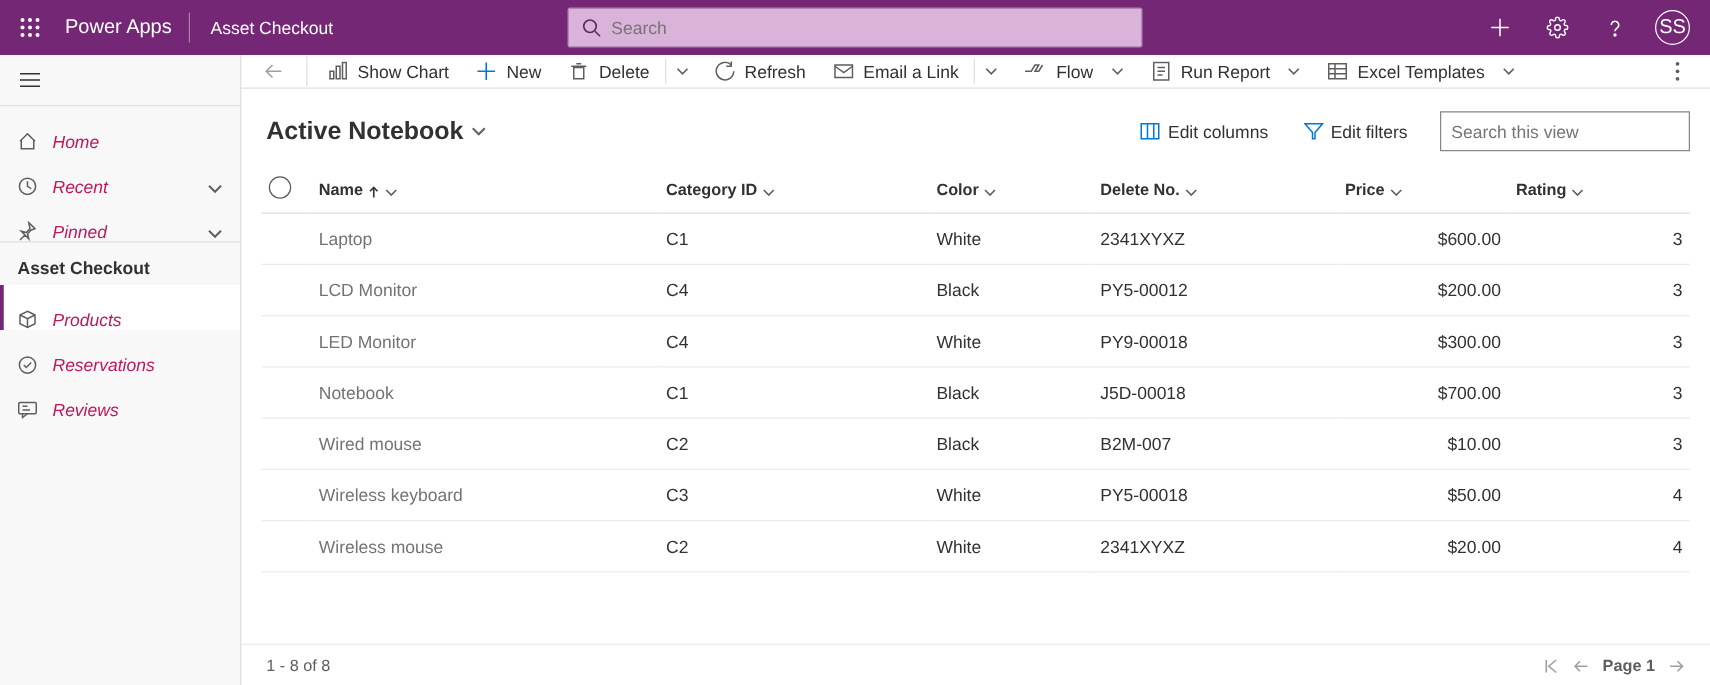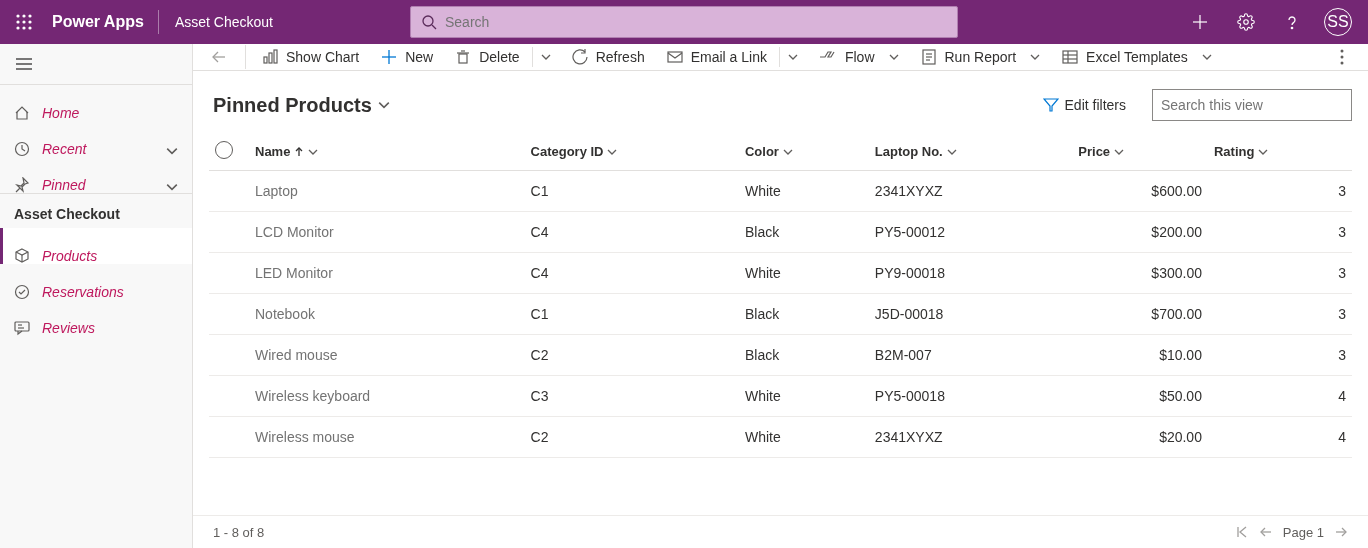--- a/index.html
+++ b/index.html
@@ -1,24 +1,24 @@
 <!DOCTYPE html>
 <html><head>
   <meta charset="utf-8">
   <style>
     * { box-sizing: border-box; margin: 0; padding: 0; }
     body { font-family: "Segoe UI", -apple-system, sans-serif; font-size: 14px; color: #323130; overflow: hidden; width: 1368px; height: 548px; }
     
     
     .topbar { display: flex; align-items: center; height: 44px; background: #742774; color: #fff; }
     .waffle { width: 48px; height: 44px; display: flex; align-items: center; justify-content: center; cursor: pointer; }
-    .brand { font-size: 16px; font-weight: 700; padding: 0 14px 0 4px; }
+    .brand { font-size: 16px; font-weight: 400; padding: 0 14px 0 4px; }
     .vdiv { width: 1px; height: 24px; background: rgba(255,255,255,.4); }
     .appname { padding: 0 16px; font-size: 14px; }
-    .searchwrap { position: absolute; left: 50%; transform: translateX(-50%); display: flex; align-items: center; background: #d9b3d9; height: 32px; width: 548px; border: 1px solid #b17fb1; border-radius: 2px; padding: 0 10px; gap: 8px; color: #3d2040; }
+    .searchwrap { position: absolute; left: 50%; transform: translateX(-50%); display: flex; align-items: center; background: #d9b3d9; height: 32px; width: 460px; border: 1px solid #b17fb1; border-radius: 2px; padding: 0 10px; gap: 8px; color: #3d2040; }
     .searchwrap input { border: 0; background: transparent; outline: none; font-size: 14px; flex: 1; color: #323130; }
     .top-right { margin-left: auto; display: flex; align-items: center; gap: 2px; padding-right: 8px; }
     .top-icon { width: 44px; height: 44px; display: flex; align-items: center; justify-content: center; cursor: pointer; }
     .avatar { width: 28px; height: 28px; border-radius: 50%; border: 1px solid #fff; display: flex; align-items: center; justify-content: center; font-size: 16px; background: #742774; }
     
     
     .body { display: flex; height: calc(548px - 44px); }
     
     
     .nav { width: 193px; border-right: 1px solid #e1dfdd; background: #f8f8f8; display: flex; flex-direction: column; }
@@ -46,29 +46,29 @@
     .viewhdr-spacer { flex: 1; }
     .view-cmd { display: flex; align-items: center; gap: 6px; padding: 0 10px; height: 32px; cursor: pointer; color: #323130; }
     .view-cmd .icon { color: #0078d4; display: flex; }
     .search-view { display: flex; align-items: center; border: 1px solid #8a8886; height: 32px; width: 200px; padding: 0 8px; gap: 6px; margin-left: 8px; }
     .search-view input { border: 0; outline: none; flex: 1; font-size: 14px; }
     
     
     .gridwrap { flex: 1; overflow: auto; padding: 6px 16px 0 16px; }
     table.grid { width: 100%; border-collapse: collapse; }
     .grid th { text-align: left; font-weight: 600; font-size: 13px; color: #323130; padding: 8px 6px; border-bottom: 1px solid #e1dfdd; cursor: pointer; white-space: nowrap; }
-    .grid th .hd { display: inline-flex; align-items: center; gap: 4px; }
+    .grid th .hd { display: inline-flex; align-items: flex-end; gap: 4px; }
     .grid td { padding: 12px 6px; border-bottom: 1px solid #edebe9; font-size: 14px; white-space: nowrap; }
     .grid td.link { color: #737373; }
     .th-sel, .td-sel { width: 40px; text-align: center; }
     .sel-circle { width: 18px; height: 18px; border: 1px solid #605e5c; border-radius: 50%; display: inline-block; }
     .col-num { text-align: right; }
     
     .pager { display: flex; align-items: center; height: 30px; padding: 16px 20px; font-size: 13px; color: #605e5c; border-top: 1px solid #edebe9; }
-    .pager .pg-right { margin-left: auto; display: flex; align-items: center; gap: 10px; }
+    .pager .pg-right { margin-left: auto; display: flex; align-items: flex-end; gap: 10px; font-weight: bold; }
     .pg-ic { color: #a19f9d; cursor: pointer; }
     
     svg { display: block; }
   </style>
 </head>
 <body>
 
 <div class="topbar">
   <div class="waffle">
     <svg width="16" height="16" viewBox="0 0 16 16" fill="#fff">
@@ -326,26 +326,36 @@
         <svg width="4" height="16" viewBox="0 0 4 16" fill="#605e5c">
             <circle cx="2" cy="2" r="1.5"></circle>
             <circle cx="2" cy="8" r="1.5"></circle>
             <circle cx="2" cy="14" r="1.5"></circle>
           </svg>
       </div>
     </div>
 
     <div class="viewhdr">
       <div class="viewtitle">
-        <span>Pinned Products</span>
+        <span>Active Notebook</span>
         <svg width="12" height="12" viewBox="0 0 10 10" fill="none" stroke="#605e5c" stroke-width="1.3">
             <polyline points="1 3 5 7 9 3"></polyline>
           </svg>
       </div>
       <div class="viewhdr-spacer"></div>
+      <div class="view-cmd">
+        <span class="icon">
+            <svg width="16" height="16" viewBox="0 0 16 16" fill="none" stroke="#0078d4" stroke-width="1.2">
+              <rect x="1" y="2" width="14" height="12"></rect>
+              <line x1="6" y1="2" x2="6" y2="14"></line>
+              <line x1="11" y1="2" x2="11" y2="14"></line>
+            </svg>
+          </span>
+        <span>Edit columns</span>
+      </div>
       <div class="view-cmd">
         <span class="icon">
             <svg width="16" height="16" viewBox="0 0 16 16" fill="none" stroke="#0078d4" stroke-width="1.2">
               <polygon points="1 2 15 2 9 9 9 14 7 14 7 9"></polygon>
             </svg>
           </span>
         <span>Edit filters</span>
       </div>
       <div class="search-view">
         <input placeholder="Search this view" style="">
@@ -377,21 +387,21 @@
                     <polyline points="1 3 5 7 9 3"></polyline>
                   </svg>
                 </span></th>
               <th><span class="hd">
                   <span>Color</span>
                   <svg width="10" height="10" viewBox="0 0 10 10" fill="none" stroke="#605e5c" stroke-width="1.3">
                     <polyline points="1 3 5 7 9 3"></polyline>
                   </svg>
                 </span></th>
               <th><span class="hd">
-                  <span>Laptop No.</span>
+                  <span>Delete No.</span>
                   <svg width="10" height="10" viewBox="0 0 10 10" fill="none" stroke="#605e5c" stroke-width="1.3">
                     <polyline points="1 3 5 7 9 3"></polyline>
                   </svg>
                 </span></th>
               <th class="col-num"><span class="hd">
                   <span>Price</span>
                   <svg width="10" height="10" viewBox="0 0 10 10" fill="none" stroke="#605e5c" stroke-width="1.3">
                     <polyline points="1 3 5 7 9 3"></polyline>
                   </svg>
                 </span></th>

